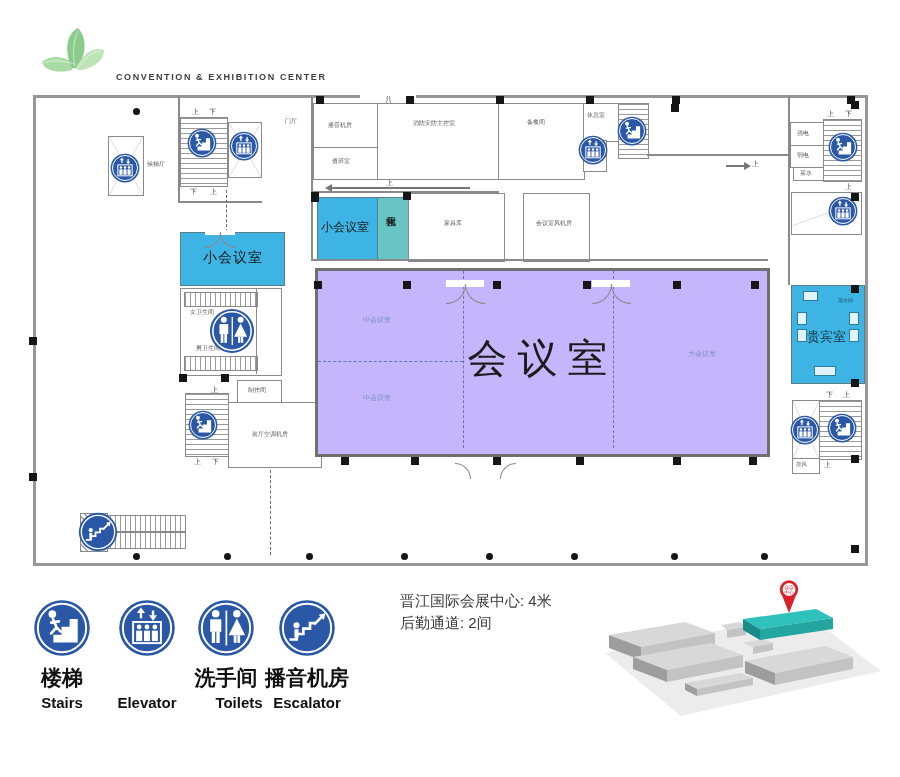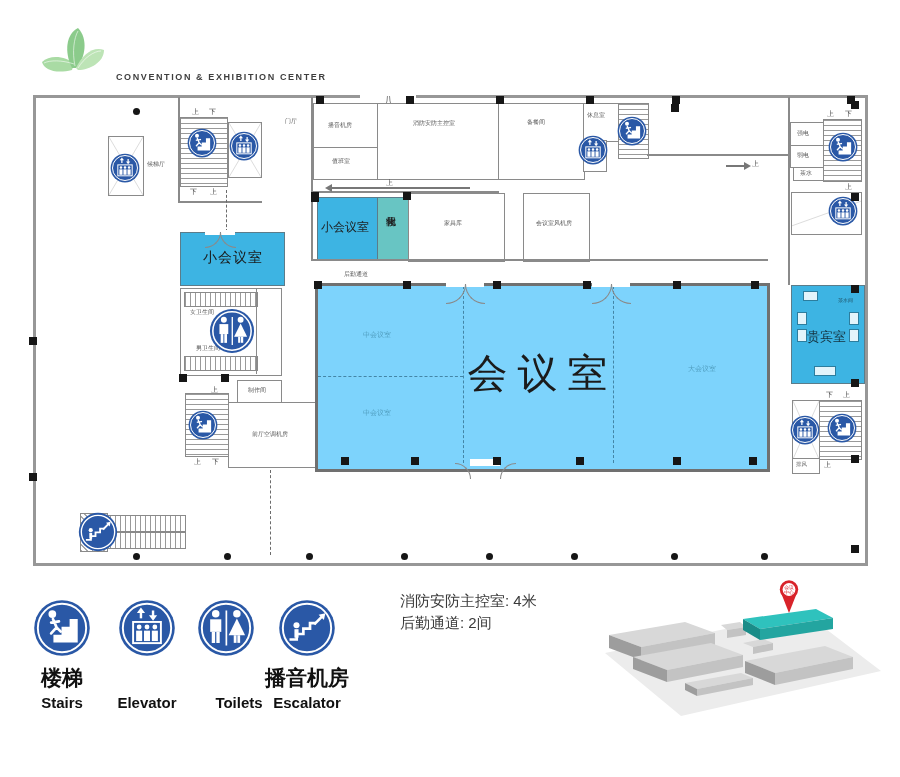--- a/index.html
+++ b/index.html
@@ -42,21 +42,21 @@
       341px 457px #161616,411px 457px #161616,493px 457px #161616,576px 457px #161616,
       673px 457px #161616,749px 457px #161616,311px 192px #161616,403px 192px #161616,
       179px 374px #161616,221px 374px #161616,671px 104px #161616,311px 194px #161616;}
   .cols-dot{position:absolute;left:0;top:0;width:7px;height:7px;border-radius:50%;background:transparent;
     box-shadow:133px 553px 0 0 #161616,224px 553px 0 0 #161616,306px 553px 0 0 #161616,
       401px 553px 0 0 #161616,486px 553px 0 0 #161616,571px 553px 0 0 #161616,
       671px 553px 0 0 #161616,761px 553px 0 0 #161616,133px 108px 0 0 #161616;
      }
   .cols-dot{border-radius:50%;}
   
-  .hall{position:absolute;left:315px;top:283px;width:449px;height:183px;border:3px solid #707070;background:#7dd3fc;}
+  .hall{position:absolute;left:315px;top:268px;width:449px;height:183px;border:3px solid #707070;background:#c4b5fd;}
   .hall-label{position:absolute;left:0;top:60px;width:100%;text-align:center;
     font-family:"DejaVu Serif",serif;font-size:40px;letter-spacing:10px;color:#1b1b1b;}
   .faint{position:absolute;font-size:7px;color:rgba(25,90,115,.45);white-space:nowrap;}
   .room-label-serif{font-family:"DejaVu Serif",serif;color:#212121;}
   .vroom-label{writing-mode:vertical-rl;}
   
   .legend-zh{position:absolute;width:130px;text-align:center;top:664px;font-size:21px;font-weight:bold;color:#111;}
   .legend-en{position:absolute;width:130px;text-align:center;top:694px;font-size:15px;font-weight:bold;color:#111;}
   
   .info{position:absolute;left:400px;top:590px;font-size:15px;color:#3a3a3a;line-height:22px;}
@@ -332,28 +332,29 @@
       <use href="#s-elev"></use>
     </svg>
   <svg class="badge" style="left:197px;top:599px" width="58" height="58">
       <use href="#s-toilets"></use>
     </svg>
   <svg class="badge" style="left:278px;top:599px" width="58" height="58">
       <use href="#s-esc"></use>
     </svg>
 
   <div class="legend-zh" style="left:-3px">楼梯</div>
+  <div class="legend-zh" style="left:161px">洗手间</div>
   <div class="legend-zh" style="left:242px">播音机房</div>
   <div class="legend-en" style="left:-3px">Stairs</div>
   <div class="legend-en" style="left:82px">Elevator</div>
   <div class="legend-en" style="left:174px">Toilets</div>
   <div class="legend-en" style="left:242px">Escalator</div>
 
   <div class="info">
-    <div>消防安防主控室: 4米</div>
+    <div>晋江国际会展中心: 4米</div>
     <div>后勤通道: 2间</div>
   </div>
 
   <svg class="abs" style="left:593px;top:573px" width="290" height="145" viewBox="0 0 290 145">
     <polygon points="12,80 212,40 288,98 88,143" fill="#ececec"></polygon>
 
     <polygon points="16,62 92,49 122,60 48,74" fill="#d8d8d8"></polygon>
     <polygon points="16,62 48,74 48,87 16,75" fill="#9d9d9d"></polygon>
     <polygon points="48,74 122,60 122,73 48,87" fill="#c3c3c3"></polygon>
 

